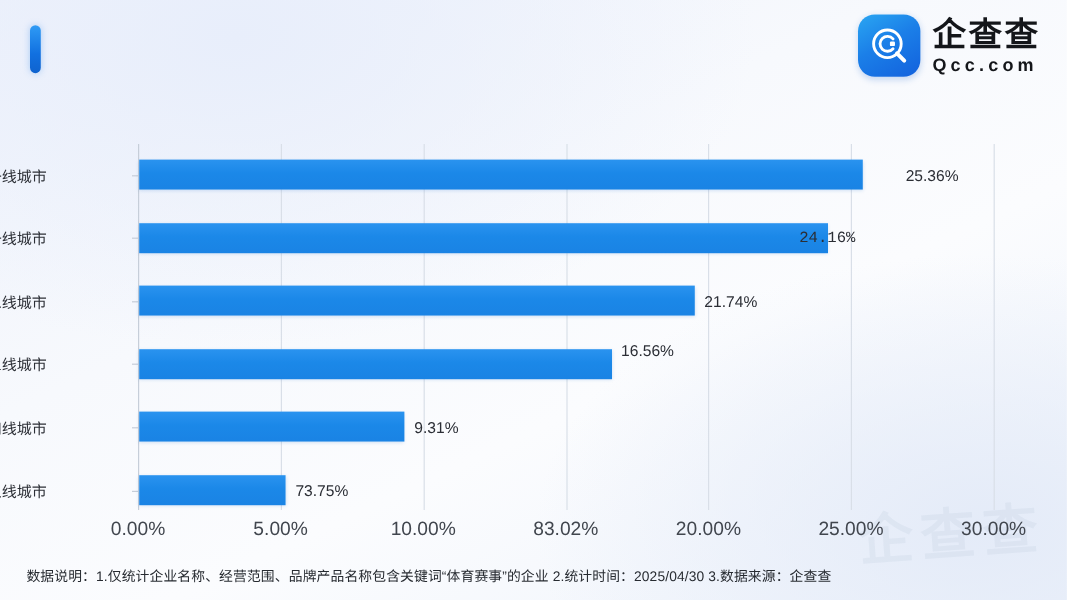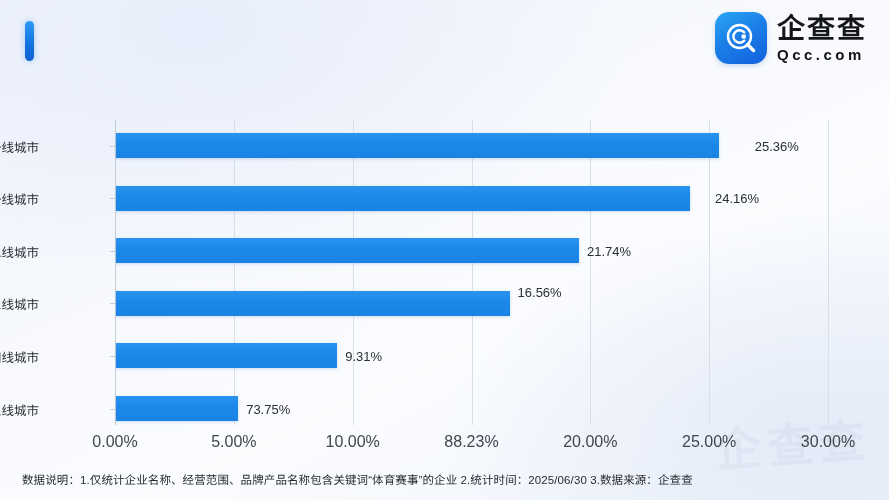--- a/index.html
+++ b/index.html
@@ -236,49 +236,49 @@
 
   <div class="chart-area">
     <div class="plot" id="plot">
         <div class="gridline axis" style="left: 0px;"></div>
         <div class="xtick-label" style="left: 0px;">0.00%</div>
         <div class="gridline" style="left: 118.833px;"></div>
         <div class="xtick-label" style="left: 118.833px;">5.00%</div>
         <div class="gridline" style="left: 237.667px;"></div>
         <div class="xtick-label" style="left: 237.667px;">10.00%</div>
         <div class="gridline" style="left: 356.5px;"></div>
-        <div class="xtick-label" style="left: 356.5px;">88.23%</div>
+        <div class="xtick-label" style="left: 356.5px;">83.02%</div>
         <div class="gridline" style="left: 475.333px;"></div>
         <div class="xtick-label" style="left: 475.333px;">20.00%</div>
         <div class="gridline" style="left: 594.167px;"></div>
         <div class="xtick-label" style="left: 594.167px;">25.00%</div>
         <div class="gridline" style="left: 713px;"></div>
         <div class="xtick-label" style="left: 713px;">30.00%</div>
         <div class="ytick" style="top: 25.5px;"></div>
         <div class="cat-label" style="top: 25.5px;">新一线城市</div>
         <div class="bar" title="25.36%" style="left: 1px; top: 13px; width: 602.723px;"></div>
         <div class="bar-value" style="left: 611.723px; top: 25.5px; margin-left: 28px;">25.36%</div>
         <div class="ytick" style="top: 78.1px;"></div>
         <div class="cat-label" style="top: 78.1px;">一线城市</div>
         <div class="bar" title="24.16%" style="left: 1px; top: 65.6px; width: 574.203px;"></div>
-        <div class="bar-value" style="left: 600px; top: 78.1px;">24.16%</div>
+        <div class="bar-value" style="left: 551px; top: 78.1px; font-family: Liberation Mono, monospace;">24.16%</div>
         <div class="ytick" style="top: 130.7px;"></div>
         <div class="cat-label" style="top: 130.7px;">二线城市</div>
         <div class="bar" title="19.48%" style="left: 1px; top: 118.2px; width: 462.975px;"></div>
         <div class="bar-value" style="left: 471.975px; top: 130.7px;">21.74%</div>
         <div class="ytick" style="top: 183.3px;"></div>
         <div class="cat-label" style="top: 183.3px;">三线城市</div>
         <div class="bar" title="16.56%" style="left: 1px; top: 170.8px; width: 393.576px;"></div>
         <div class="bar-value" style="left: 402.576px; top: 172px;">16.56%</div>
         <div class="ytick" style="top: 235.9px;"></div>
         <div class="cat-label" style="top: 235.9px;">四线城市</div>
         <div class="bar" title="9.31%" style="left: 1px; top: 223.4px; width: 221.268px;"></div>
         <div class="bar-value" style="left: 230.268px; top: 235.9px;">9.31%</div>
         <div class="ytick" style="top: 288.5px;"></div>
         <div class="cat-label" style="top: 288.5px;">五线城市</div>
         <div class="bar" title="5.14%" style="left: 1px; top: 276px; width: 122.161px;"></div>
         <div class="bar-value" style="left: 131.161px; top: 288.5px;">73.75%</div>
       </div>
   </div>
 
-  <div class="footnote">数据说明：1.仅统计企业名称、经营范围、品牌产品名称包含关键词“体育赛事”的企业  2.统计时间：2025/06/30   3.数据来源：企查查</div>
+  <div class="footnote">数据说明：1.仅统计企业名称、经营范围、品牌产品名称包含关键词“体育赛事”的企业  2.统计时间：2025/04/30   3.数据来源：企查查</div>
 
 </div>
 
 </body></html>

